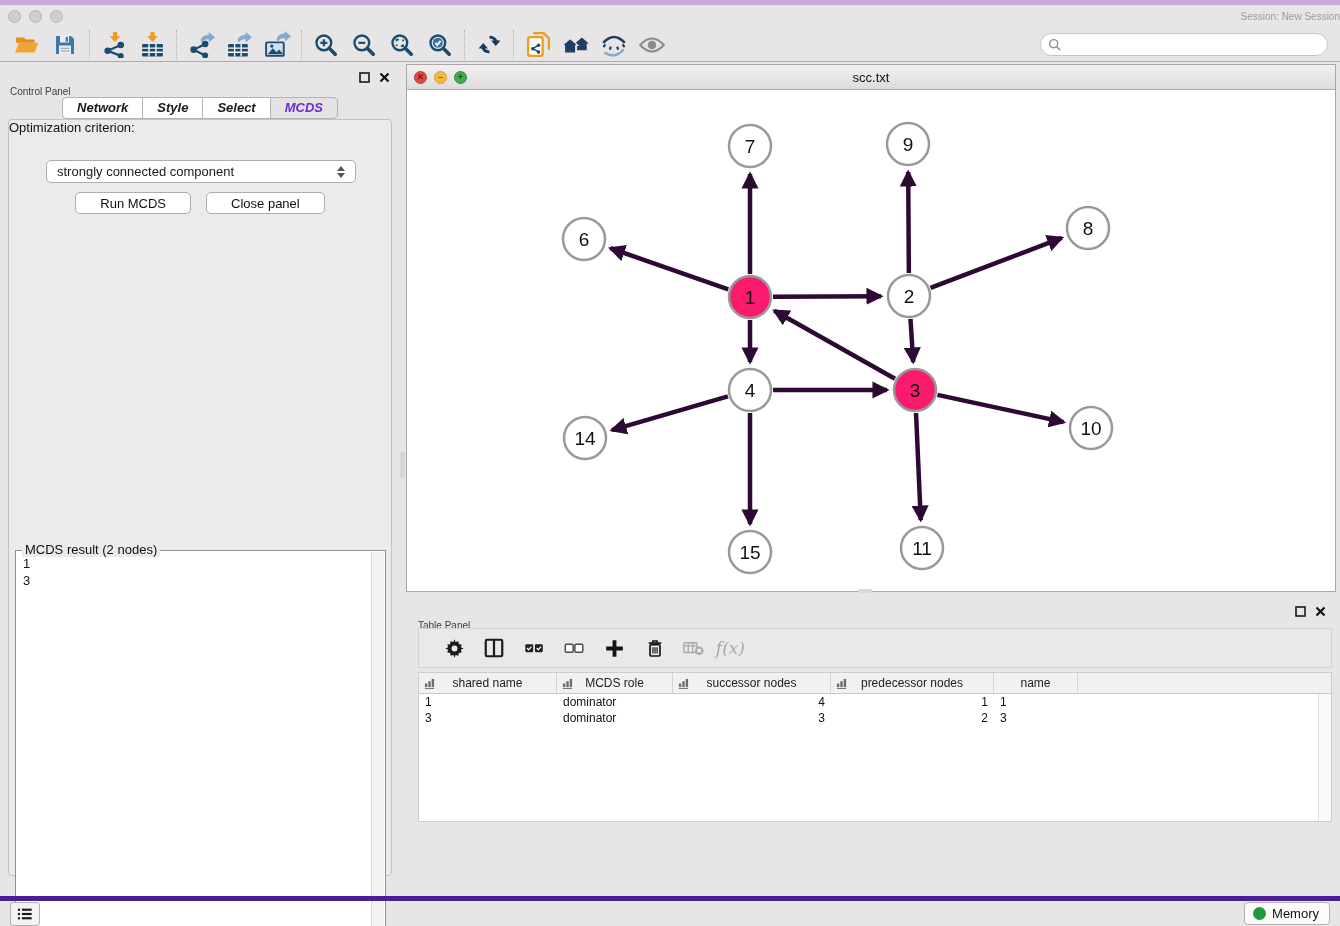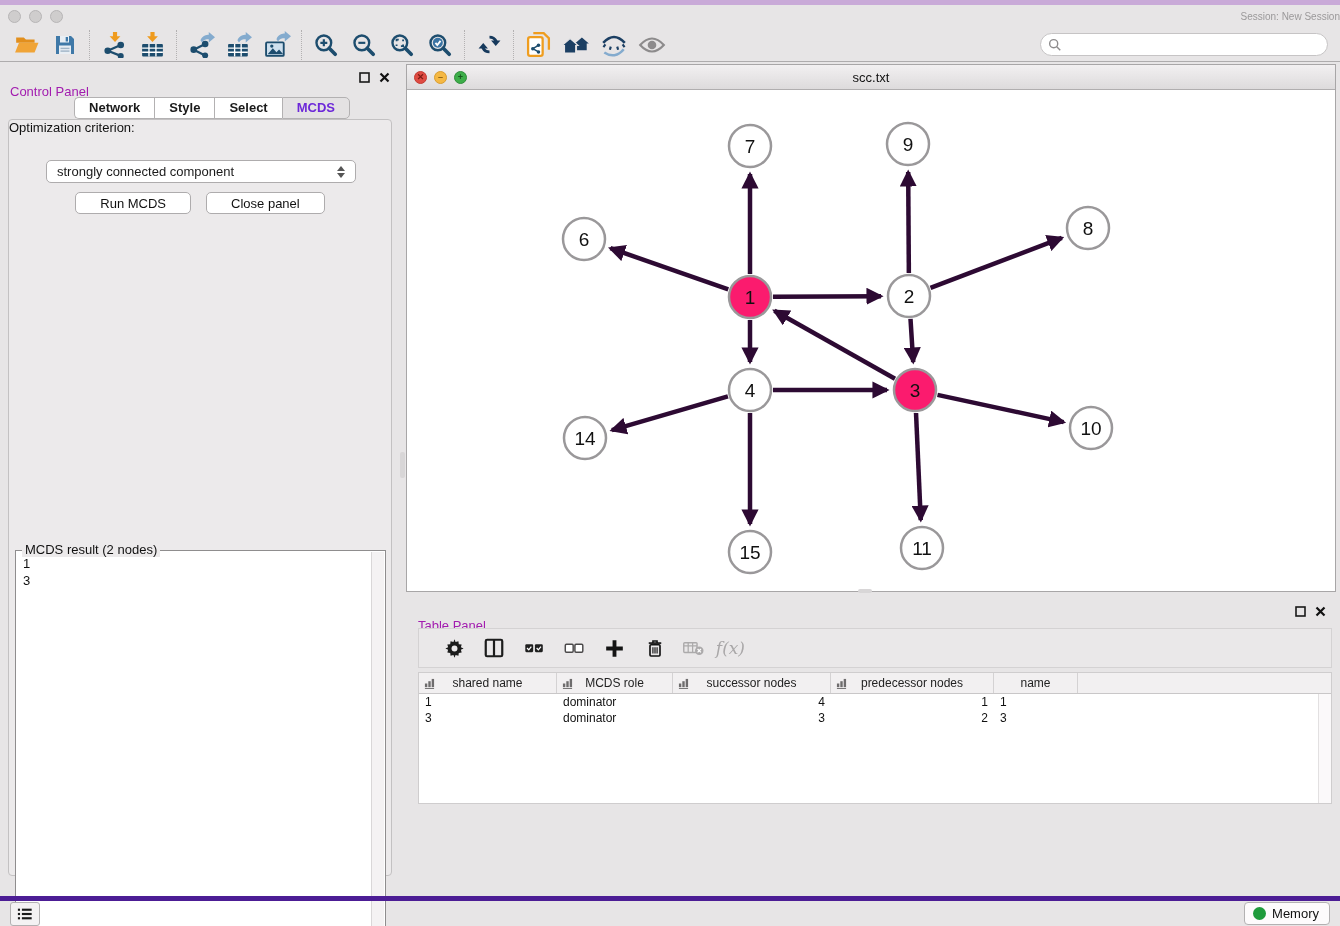--- a/index.html
+++ b/index.html
@@ -15,23 +15,23 @@
   
   .toolbar { position:absolute; left:0; top:28px; width:1340px; height:34px; border-bottom:1px solid #aeacad; display:flex; align-items:center; padding-left:8px; }
   .tbtn { width:38px; height:30px; display:flex; align-items:center; justify-content:center; flex:0 0 auto; }
   .tsep { width:1px; height:30px; border-left:1px dotted #b3b1b2; margin:0 5px; flex:0 0 auto; }
   .searchbox { margin-left:auto; margin-right:12px; width:288px; height:23px; background:#fff; border:1px solid #c6c4c5; border-radius:12px; display:flex; align-items:center; padding-left:7px; }
   .searchbox input { border:none; outline:none; flex:1; height:19px; font-size:12px; background:transparent; margin-left:4px; }
 
   
   .control-panel { position:absolute; left:0; top:62px; width:400px; height:834px; }
   .panel-head { height:30px; display:flex; align-items:center; padding:0 10px; }
-  .panel-title { font-size:13px; color:#a21caf;margin-top:29px; }
+  .panel-title { font-size:10px; color:#404040;margin-top:29px; }
   .panel-head .mini { margin-left:auto; display:flex; gap:9px; align-items:center; }
-  .cp-tabs { position:absolute; left:12px; top:35px; width:100%; display:flex; justify-content:center; z-index:2; }
+  .cp-tabs { position:absolute; left:0; top:35px; width:100%; display:flex; justify-content:center; z-index:2;font-style:italic; }
   .seg { height:22px; line-height:20px; padding:0 14px; background:#fff; border:1px solid #b3b1b2; border-right:none; font-weight:700; font-size:13px; cursor:default; }
   .seg:first-child { border-radius:5px 0 0 5px; }
   .seg:last-child { border-radius:0 5px 5px 0; border-right:1px solid #b3b1b2; }
   .seg.sel-dis { background:#e4e2e3; color:#6d28d9; }
   .cp-inner { position:absolute; left:8px; top:57px; width:384px; height:757px; background:#eceaeb; border:1px solid #c3c1c2; border-radius:4px; }
   .opt-label { text-align:left; font-size:13px; color:#111; }
   .dropdown { position:absolute; left:37px; top:40px; width:310px; height:23px; background:#fff; border:1px solid #aeacad; border-radius:5px; display:flex; align-items:center; padding:0 10px; font-size:13px; }
   .dd-arrows { margin-left:auto; display:flex; flex-direction:column; gap:2px; }
   .dd-arrows i { width:0; height:0; border-left:4px solid transparent; border-right:4px solid transparent; }
   .dd-up { border-bottom:5px solid #555; }
@@ -53,21 +53,21 @@
   .net-title { position:absolute; left:0; right:0; text-align:center; font-size:13px; color:#111; }
   .net-canvas { position:absolute; left:0; top:25px; width:928px; height:501px; background:#fff; }
   .grip-v { position:absolute; left:400px; top:452px; width:5px; height:26px; background:#d8d6d7; border-radius:2px; }
   .grip-h { position:absolute; left:858px; top:589px; width:14px; height:4px; background:#d8d6d7; border-radius:2px; }
 
   
   .table-panel { position:absolute; left:406px; top:596px; width:934px; height:292px; }
   .tp-toolbar { position:absolute; left:12px; top:32px; width:914px; height:40px; background:#eae8e9; border:1px solid #d4d2d3; display:flex; align-items:center; padding-left:10px; gap:4px; }
   .tp-btn { width:36px; height:32px; display:flex; align-items:center; justify-content:flex-end; }
   .fx { font-family:"DejaVu Serif", serif; font-style:italic; color:#a9a7a8; font-size:17px; }
-  .dtable { position:absolute; left:12px; top:76px; width:914px; height:132px; background:#fff; border:1px solid #cfcdce; }
+  .dtable { position:absolute; left:12px; top:76px; width:914px; height:150px; background:#fff; border:1px solid #cfcdce; }
   .thead { display:flex; height:21px; background:#f2f0f1; border-bottom:1px solid #c9c7c8; }
   .th { position:relative; display:flex; align-items:center; justify-content:center; font-size:12px; color:#222; border-right:1px solid #d4d2d3; background:#f2f0f1; }
   .th .sorticon { position:absolute; left:5px; }
   .trow { display:flex; height:16px; font-size:12px; color:#111; }
   .td { padding:0 6px; display:flex; align-items:center; }
   .num { justify-content:flex-end; }
   .c0{width:138px}.c1{width:116px}.c2{width:158px}.c3{width:163px}.c4{width:84px}
   .tscroll { position:absolute; top:21px; right:0; bottom:0; width:13px; background:#fbf9fa; border-left:1px solid #e2e0e1; }
   .tp-tabs { position:absolute; left:0; top:269px; width:100%; display:flex; justify-content:center; }
 

